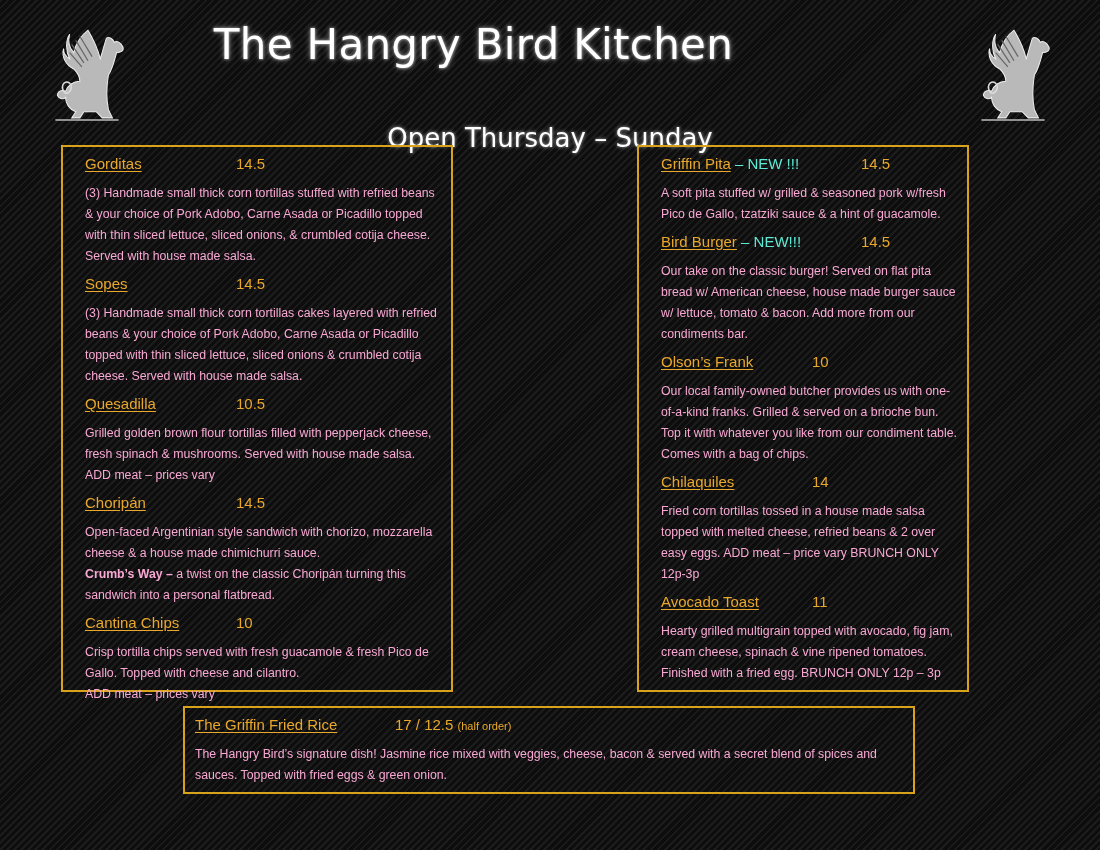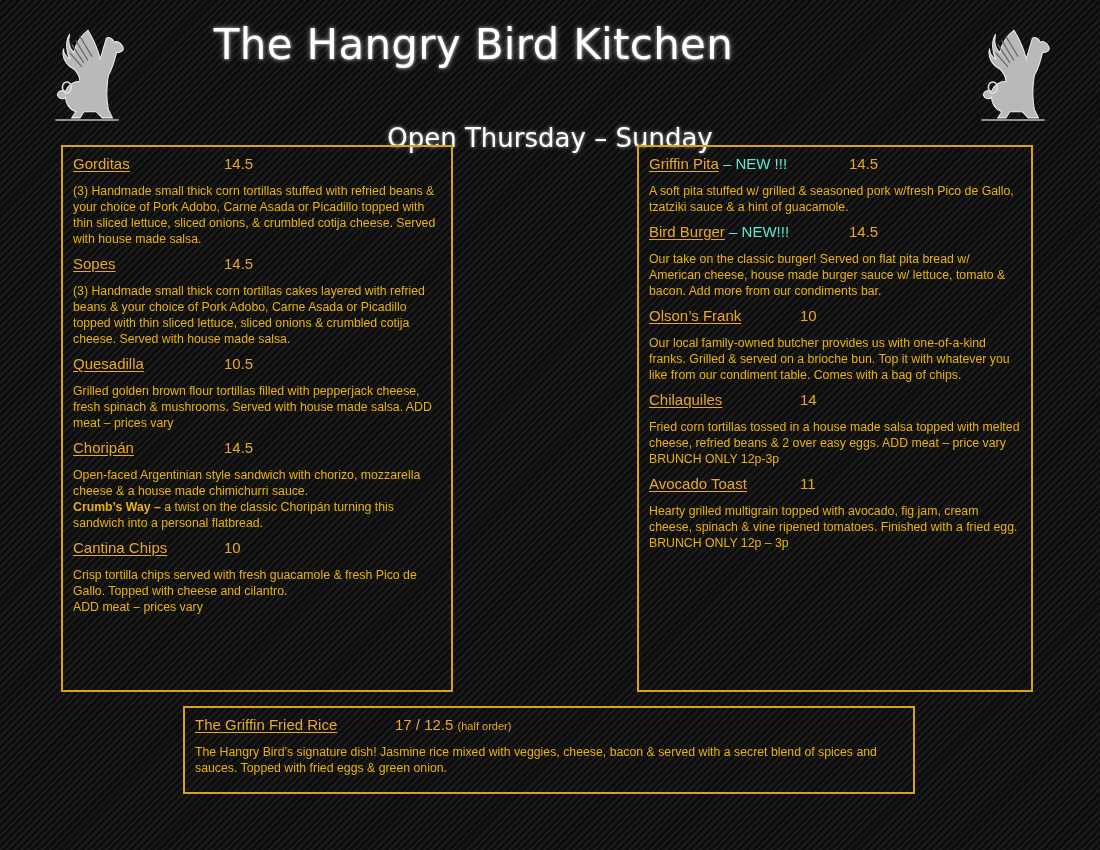--- a/index.html
+++ b/index.html
@@ -20,31 +20,31 @@
     font-size:26px; color:#fff;
     text-shadow: 0 0 3px #888, 0 0 5px #666;
     font-family: "DejaVu Sans", "Liberation Sans", sans-serif;
     margin-top: 23px;
   }
   .logo { position:absolute; top:22px; width:80px; height:102px; }
   .logo-left { left:48px; }
   .logo-right { left:974px; }
   .box {
     position:absolute; border:2px solid #d9a21b; box-sizing:border-box;
-    padding:6px 10px 0 10px; color:#e0a22b;
+    padding:6px 10px 0 22px; color:#e0a22b;
   }
   .box-left { left:61px; top:145px; width:392px; height:547px; }
-  .box-right { left:637px; top:145px; width:396px; height:547px; }
+  .box-right { left:637px; top:145px; width:332px; height:547px; }
   .box-bottom { left:183px; top:706px; width:732px; height:88px; padding:6px 10px; }
   .item-head { display:flex; align-items:baseline; font-size:15px; margin-top:2px; height:22px; }
   .item-name { text-decoration:underline; text-underline-offset:2px; color:#e9a82c; }
   .item-tag { color:#5eead4; white-space:pre; }
   .item-price { color:#e9a82c; position:absolute; }
   .item-head { position:relative; }
-  .item-desc { font-size:12.3px; line-height:16px; color:#eab308; margin:6px 0 8px 0; }
+  .item-desc { font-size:12.3px; line-height:21px; color:#f9a8d4; margin:6px 0 8px 0; }
   .item-desc b { font-weight:bold; }
   .half { font-size:11px; }
 </style>
 </head>
 <body>
 
 <svg width="0" height="0" style="position:absolute">
   <defs>
     <g id="griffin">
       <path d="M38 8 C30 14 26 22 24 30 C20 26 18 20 20 12 C16 18 16 28 20 36 C16 34 14 30 14 26 C12 34 16 42 24 46 C28 50 30 54 30 58 C24 58 18 62 16 68 C12 66 8 68 8 72 C10 76 14 76 16 74 C16 80 20 86 26 88 L22 94 L30 94 L34 88 L46 88 L52 94 L62 94 L58 86 C56 76 56 64 58 52 C62 46 64 38 66 30 C70 30 74 28 72 24 C70 20 66 18 64 20 C62 16 58 14 56 16 C54 22 52 30 50 36 C48 28 44 18 38 8 Z" fill="#b9b9b9" stroke="#eee" stroke-width="1"></path>

